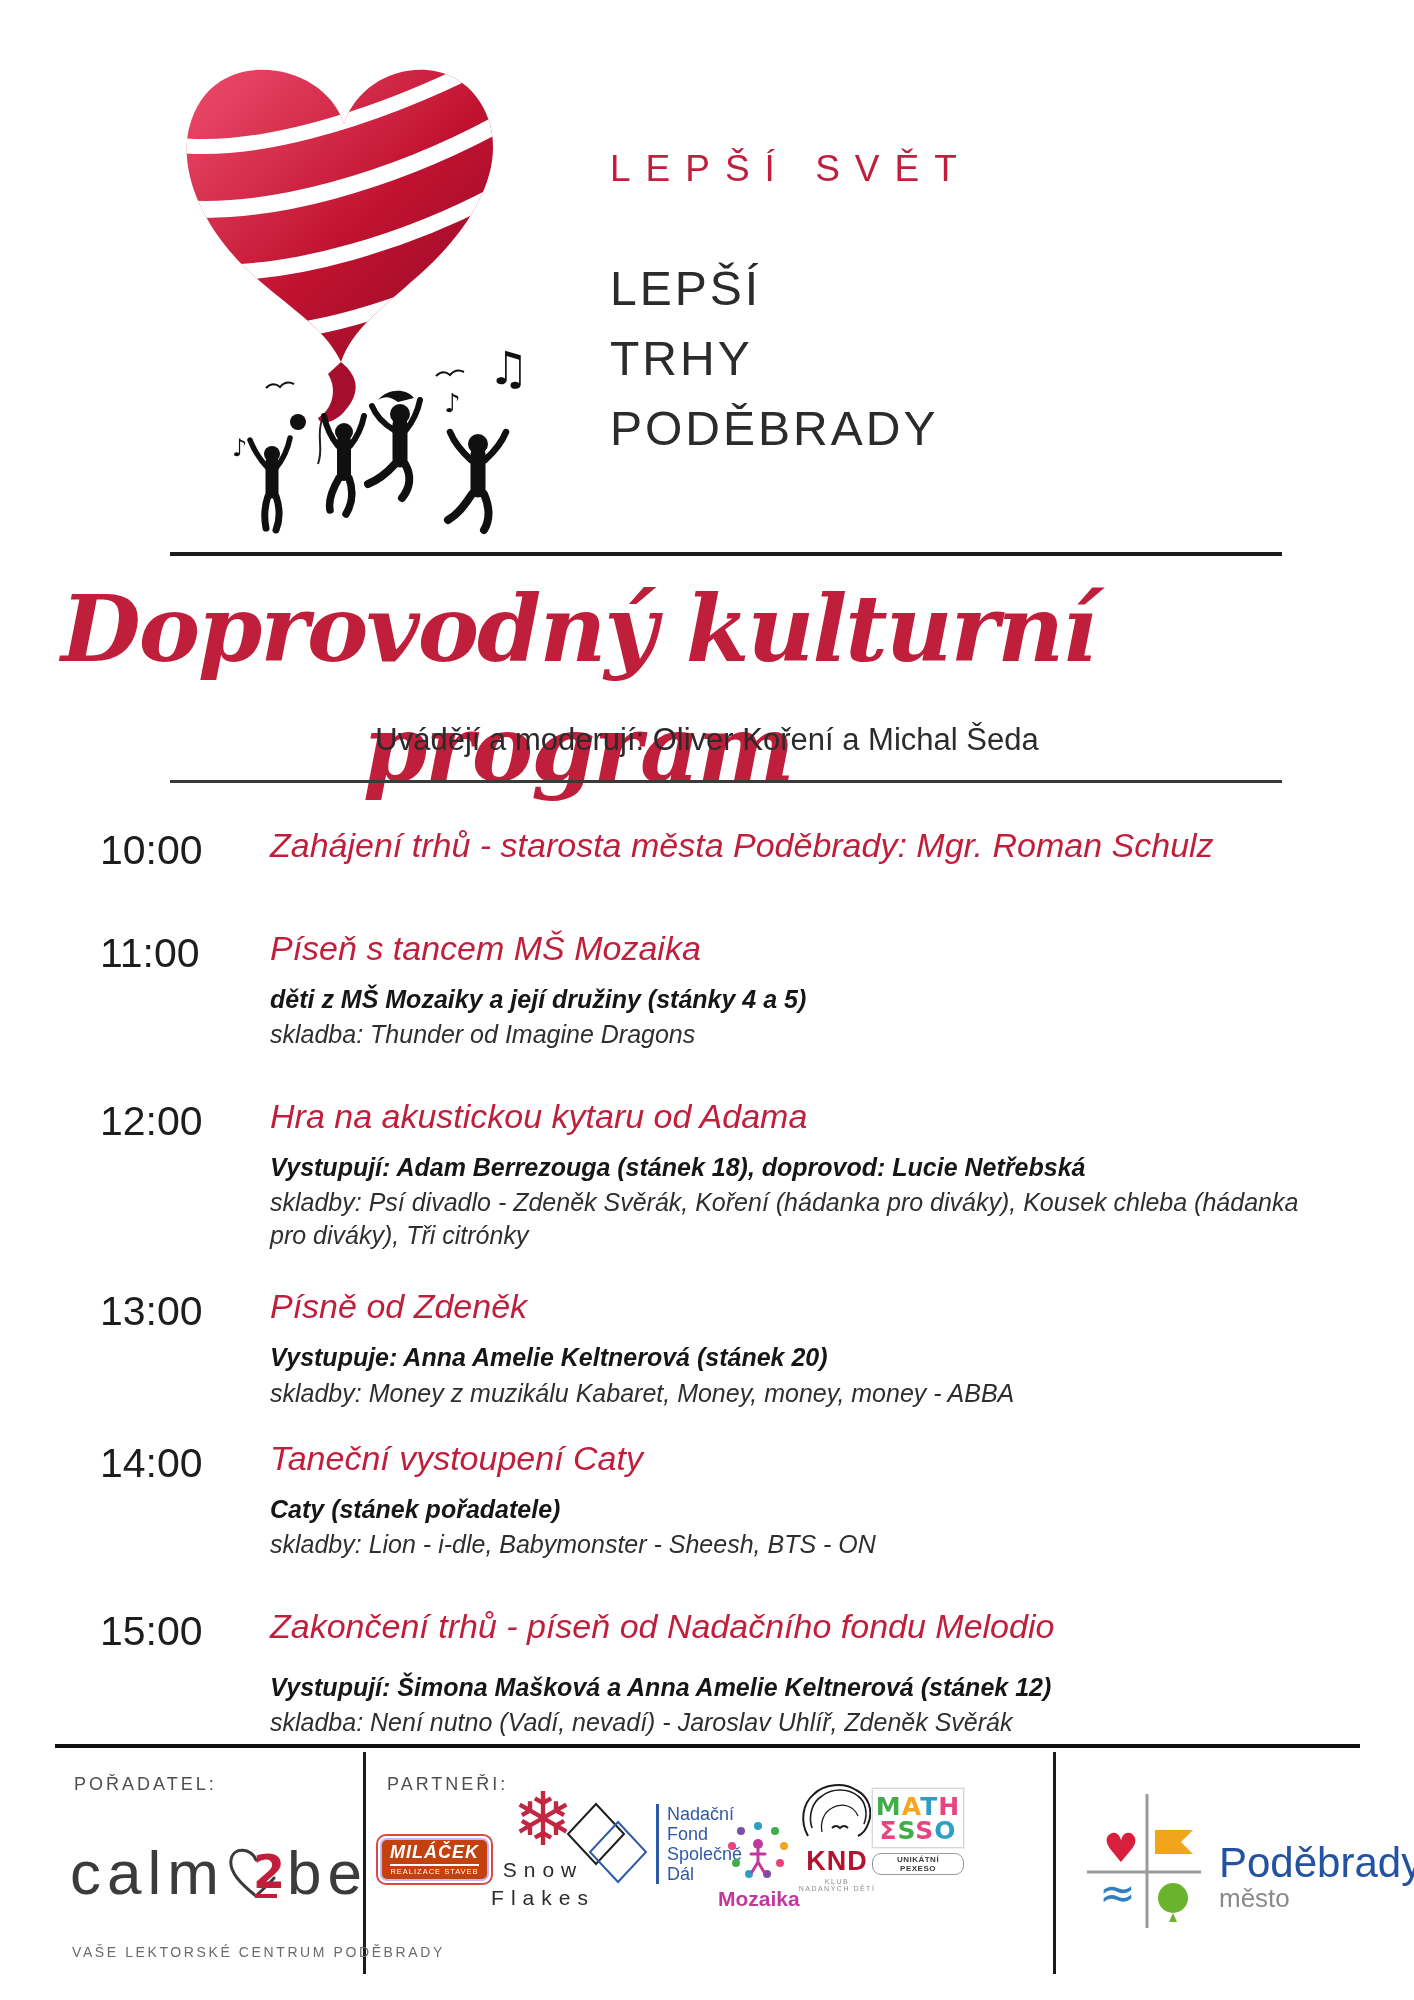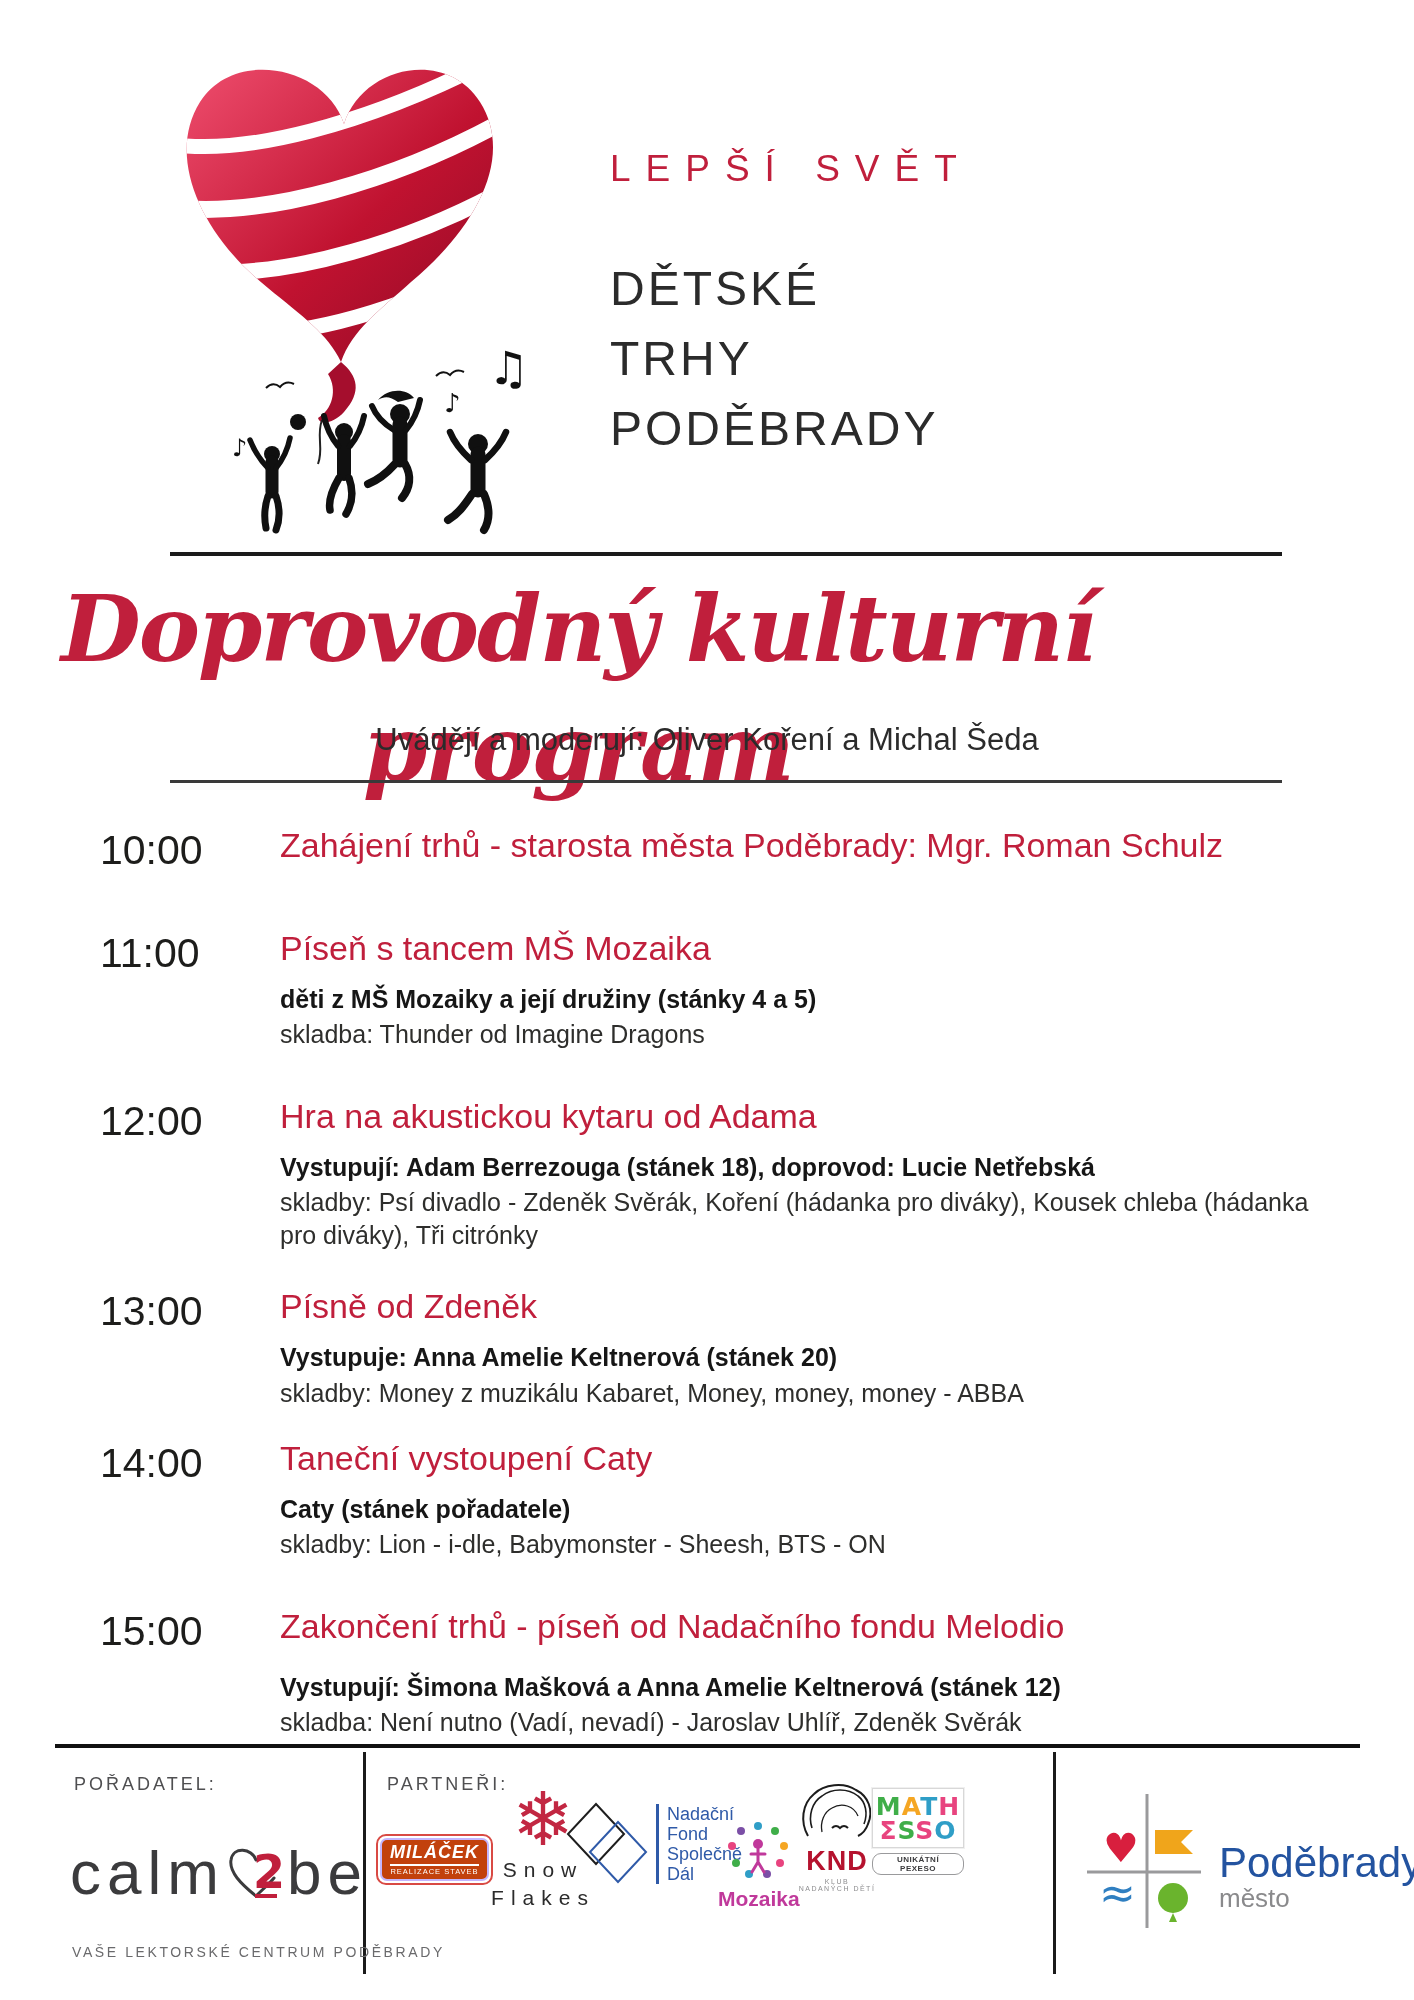--- a/index.html
+++ b/index.html
@@ -21,21 +21,21 @@
   .script-title{position:absolute;left:0;top:570px;width:1156px;text-align:center;
                 font-family:"DejaVu Serif",serif;font-style:italic;font-weight:bold;
                 font-size:92px;letter-spacing:-2px;color:#c01f3c;line-height:1.3;}
   .subtitle{position:absolute;left:0;top:722px;width:1414px;text-align:center;
             font-size:31px;color:#2b2b2b;}
 
   
   .schedule{position:absolute;left:100px;top:826px;width:1240px;}
   .row{display:flex;align-items:flex-start;}
   .time{flex:0 0 132px;font-size:41px;color:#1d1d1b;letter-spacing:0px;line-height:1.1;padding-top:2px;}
-  .body{margin-left:48px;max-width:1040px;}
+  .body{margin-left:38px;max-width:1040px;font-style:italic;}
   .etitle{font-size:34px;color:#c01f3c;line-height:1.15;}
   .perf{font-size:25px;font-weight:bold;color:#161616;margin-top:16px;line-height:1.25;}
   .songs{font-size:25px;color:#2e2e2c;margin-top:3px;line-height:1.3;}
   .mb1{margin-bottom:56px;}.mb2{margin-bottom:46px;}.mb3{margin-bottom:36px;}
   .mb4{margin-bottom:30px;}.mb5{margin-bottom:46px;}
   .row-last .perf{margin-top:26px;}
 
   
   .footer-rule{position:absolute;left:55px;top:1744px;width:1305px;height:4px;background:#111;}
   .vdiv{position:absolute;top:1752px;height:222px;width:3px;background:#1b1b1b;}
@@ -163,21 +163,21 @@
           <path d="M324 450 C316 462 310 470 300 476" stroke-width="8"></path>
           <path d="M336 450 C342 464 342 476 336 486" stroke-width="8"></path>
         </g>
       </g>
     </svg>
   </div>
 
   <div class="brand-text">
     <div class="tagline-line">LEPŠÍ SVĚT</div>
     <div class="brand-gap"></div>
-    <div class="brand-line">DĚTSKÉ</div>
+    <div class="brand-line">LEPŠÍ</div>
     <div class="brand-line">TRHY</div>
     <div class="brand-line">PODĚBRADY</div>
   </div>
 
   <div class="rule rule-1"></div>
 
   <div class="script-title">Doprovodný kulturní program</div>
   <div class="subtitle">Uvádějí a moderují: Oliver Koření a Michal Šeda</div>
 
   <div class="rule rule-2"></div>

